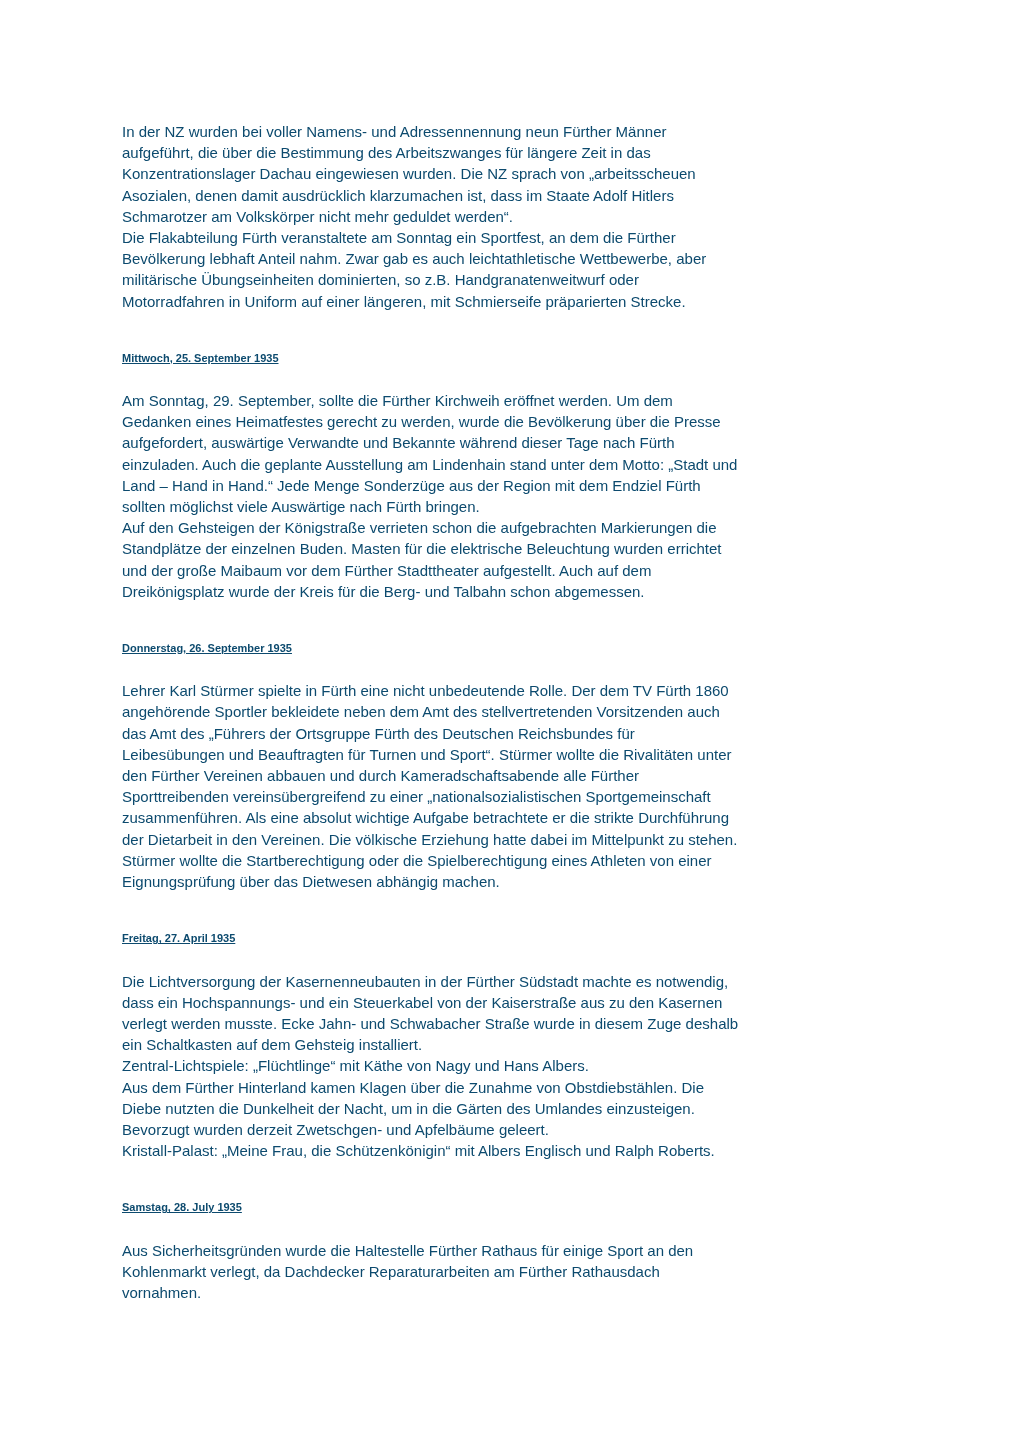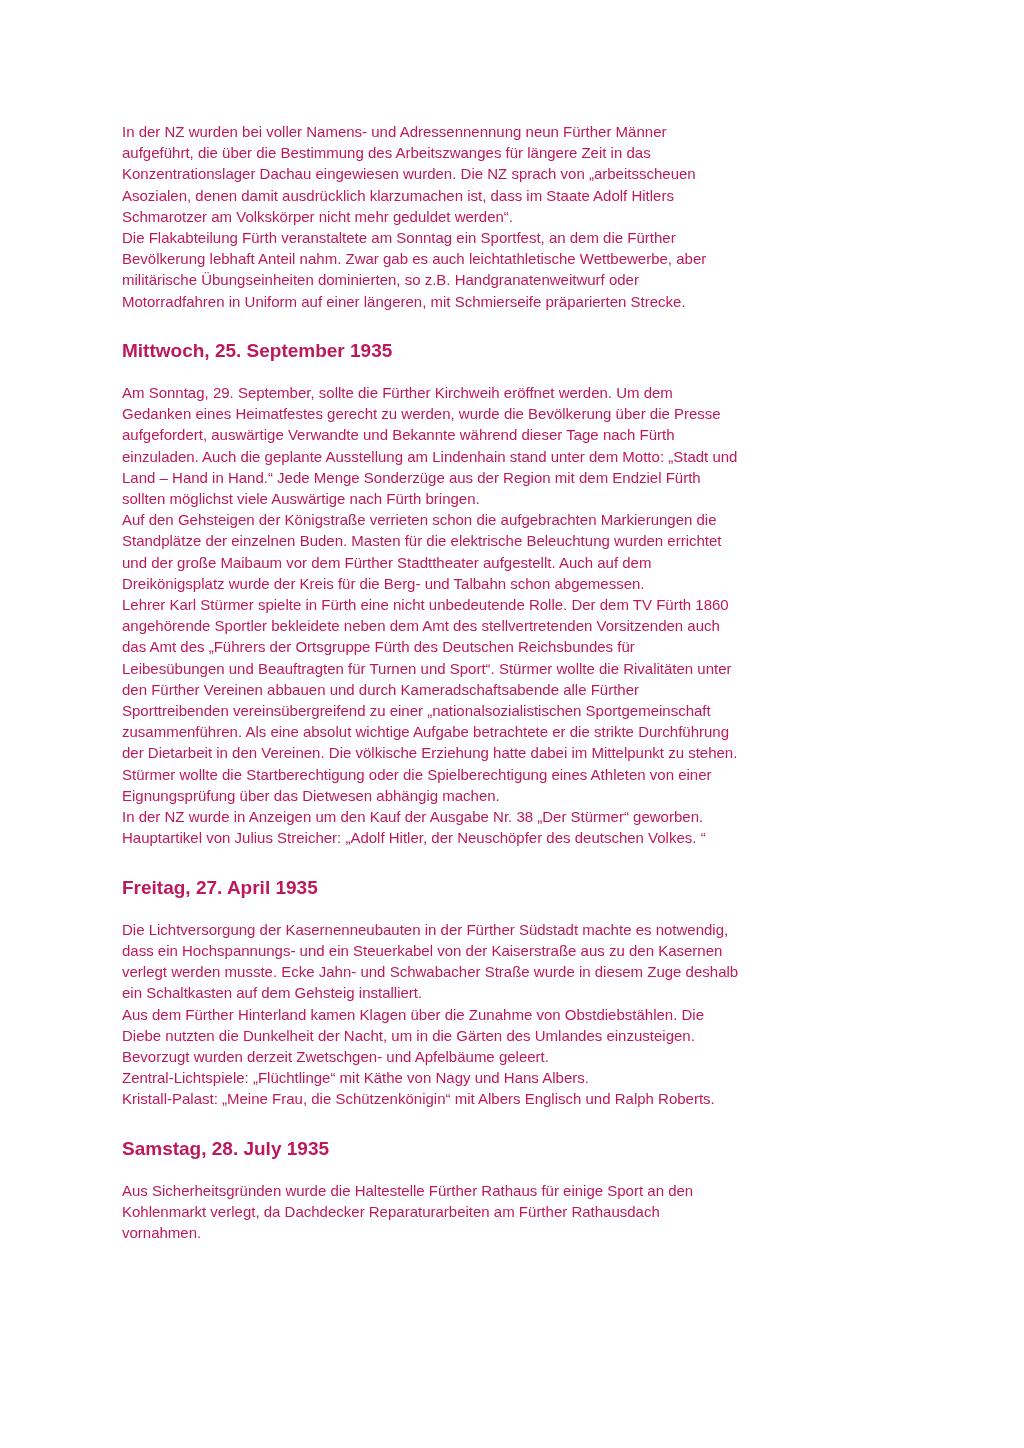--- a/index.html
+++ b/index.html
@@ -12,36 +12,37 @@
     width: 1024px;
     height: 1448px;
     background: #ffffff;
     overflow: hidden;
   }
   .content {
     position: absolute;
     left: 122px;
     top: 121px;
     width: 800px;
-    color: #be185d;
+    color: #0c4a6e;
     font-family: "Liberation Sans", "DejaVu Sans", sans-serif;
     font-size: 15px;
     line-height: 21.2px;
     -webkit-font-smoothing: antialiased;
   }
   .content p {
     margin: 0;
     white-space: pre-line; 
   }
   .content h2 {
     font-family: "Liberation Sans", "DejaVu Sans", sans-serif;
-    font-size: 19px;
+    font-size: 11px;
     line-height: 21.2px;
     font-weight: bold;
-    margin: 28px 0 21px 0;
+    margin: 36px 0 21px 0;
+    text-decoration: underline;
   }
   section { margin: 0; }
 </style>
 </head>
 <body>
 
 <div class="page">
   <div class="content">
 
     <section>
@@ -64,44 +65,43 @@
 einzuladen. Auch die geplante Ausstellung am Lindenhain stand unter dem Motto: „Stadt und
 Land – Hand in Hand.“ Jede Menge Sonderzüge aus der Region mit dem Endziel Fürth
 sollten möglichst viele Auswärtige nach Fürth bringen.</p>
       <p>Auf den Gehsteigen der Königstraße verrieten schon die aufgebrachten Markierungen die
 Standplätze der einzelnen Buden. Masten für die elektrische Beleuchtung wurden errichtet
 und der große Maibaum vor dem Fürther Stadttheater aufgestellt. Auch auf dem
 Dreikönigsplatz wurde der Kreis für die Berg- und Talbahn schon abgemessen.</p>
     </section>
 
     <section>
+      <h2>Donnerstag, 26. September 1935</h2>
       <p>Lehrer Karl Stürmer spielte in Fürth eine nicht unbedeutende Rolle. Der dem TV Fürth 1860
 angehörende Sportler bekleidete neben dem Amt des stellvertretenden Vorsitzenden auch
 das Amt des „Führers der Ortsgruppe Fürth des Deutschen Reichsbundes für
 Leibesübungen und Beauftragten für Turnen und Sport“. Stürmer wollte die Rivalitäten unter
 den Fürther Vereinen abbauen und durch Kameradschaftsabende alle Fürther
 Sporttreibenden vereinsübergreifend zu einer „nationalsozialistischen Sportgemeinschaft
 zusammenführen. Als eine absolut wichtige Aufgabe betrachtete er die strikte Durchführung
 der Dietarbeit in den Vereinen. Die völkische Erziehung hatte dabei im Mittelpunkt zu stehen.
 Stürmer wollte die Startberechtigung oder die Spielberechtigung eines Athleten von einer
 Eignungsprüfung über das Dietwesen abhängig machen.</p>
-      <p>In der NZ wurde in Anzeigen um den Kauf der Ausgabe Nr. 38 „Der Stürmer“ geworben.
-Hauptartikel von Julius Streicher: „Adolf Hitler, der Neuschöpfer des deutschen Volkes. “</p>
     </section>
 
     <section>
       <h2>Freitag, 27. April 1935</h2>
       <p>Die Lichtversorgung der Kasernenneubauten in der Fürther Südstadt machte es notwendig,
 dass ein Hochspannungs- und ein Steuerkabel von der Kaiserstraße aus zu den Kasernen
 verlegt werden musste. Ecke Jahn- und Schwabacher Straße wurde in diesem Zuge deshalb
 ein Schaltkasten auf dem Gehsteig installiert.</p>
+      <p>Zentral-Lichtspiele: „Flüchtlinge“ mit Käthe von Nagy und Hans Albers.</p>
       <p>Aus dem Fürther Hinterland kamen Klagen über die Zunahme von Obstdiebstählen. Die
 Diebe nutzten die Dunkelheit der Nacht, um in die Gärten des Umlandes einzusteigen.
 Bevorzugt wurden derzeit Zwetschgen- und Apfelbäume geleert.</p>
-      <p>Zentral-Lichtspiele: „Flüchtlinge“ mit Käthe von Nagy und Hans Albers.</p>
       <p>Kristall-Palast: „Meine Frau, die Schützenkönigin“ mit Albers Englisch und Ralph Roberts.</p>
     </section>
 
     <section>
       <h2>Samstag, 28. July 1935</h2>
       <p>Aus Sicherheitsgründen wurde die Haltestelle Fürther Rathaus für einige Sport an den
 Kohlenmarkt verlegt, da Dachdecker Reparaturarbeiten am Fürther Rathausdach
 vornahmen.</p>
     </section>
 

